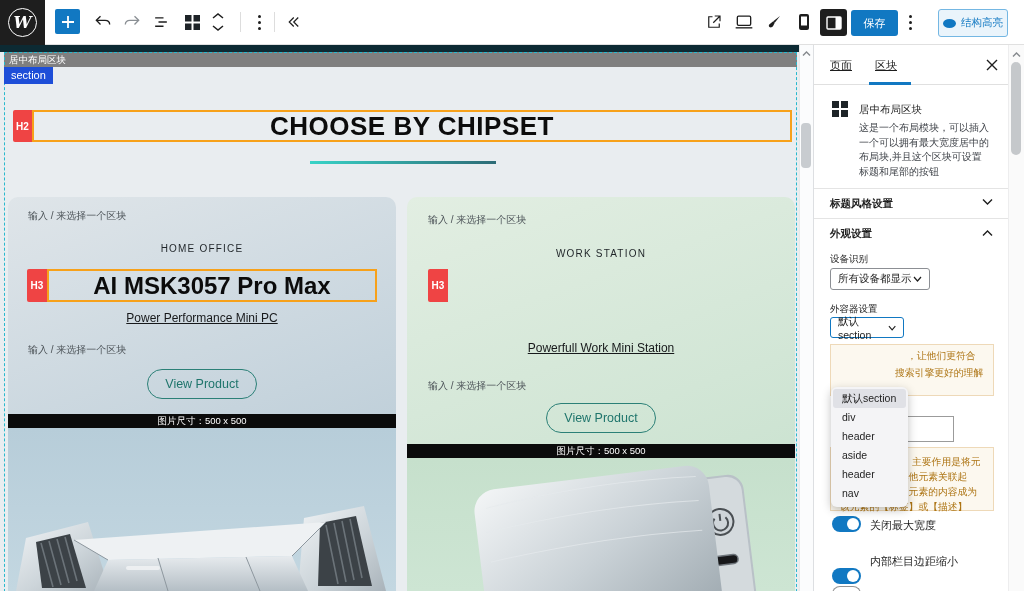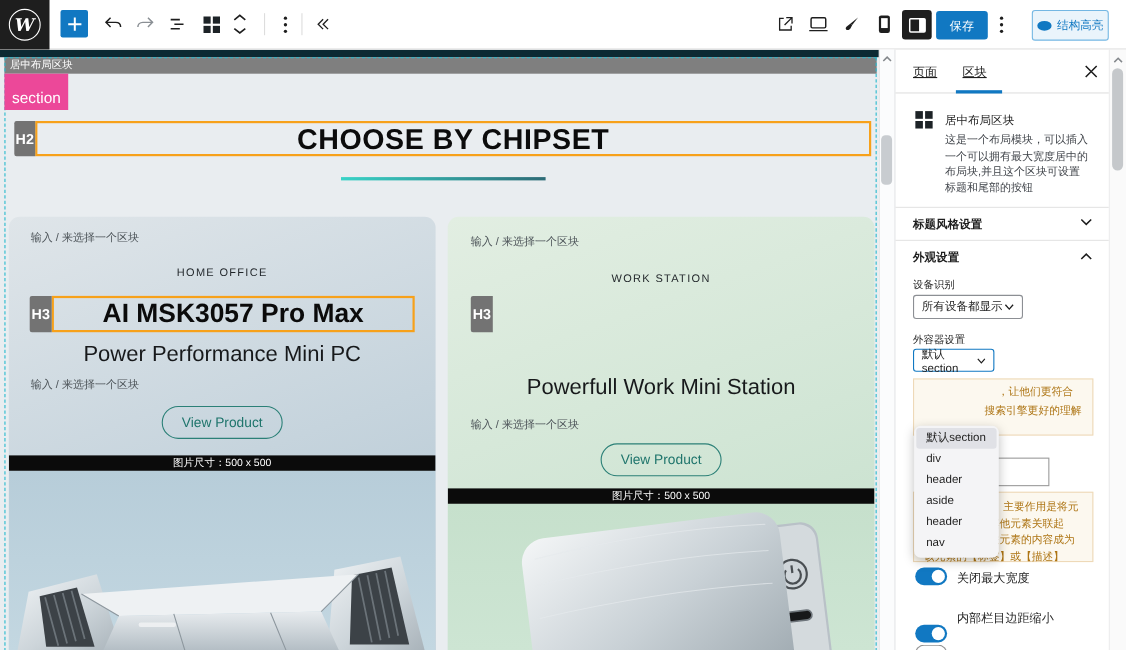--- a/index.html
+++ b/index.html
@@ -20,37 +20,37 @@
   .hl-txt { color:#1178c2; font-size:10.5px; }
   .panel-btn { left:820px; top:9px; width:27px; height:27px; background:#1e1e1e; border-radius:3px; display:flex; align-items:center; justify-content:center; }
   .dots3 { display:flex; flex-direction:column; gap:3px; align-items:center; }
   .dots3 i { width:3px; height:3px; border-radius:50%; background:#1e1e1e; }
 
   
   .canvas { left:0; top:45px; width:799px; height:546px; background:#e9edf0; overflow:hidden; }
   .page-strip { left:0; top:0; width:799px; height:7px; background:#0c2a33; }
   .graybar { left:4px; top:7px; width:793px; height:15px; background:#7f7f7f; color:#fff; font-size:9.5px; line-height:15px; padding-left:5px; }
   .dashed-rect { left:4px; top:7px; width:793px; height:545px; border:1px dashed #27b9cd; pointer-events:none; z-index:5; }
-  .section-badge { left:4px; top:22px; background:#ec4899; color:#fff; font-size:14px; padding:14px 7px 3px; z-index:6; }
-  .h-badge { background:#737373; color:#fff; font-weight:bold; font-size:13px; display:flex; align-items:center; justify-content:center; border-radius:2px 0 0 2px; z-index:4; }
+  .section-badge { left:4px; top:22px; background:#1d4ed8; color:#fff; font-size:11px; padding:2px 7px 3px; z-index:6; }
+  .h-badge { background:#ef4444; color:#fff; font-weight:bold; font-size:10px; display:flex; align-items:center; justify-content:center; border-radius:2px 0 0 2px; z-index:4; }
   .h2-badge { left:13px; top:65px; width:19px; height:32px; }
   .head-box { left:32px; top:65px; width:760px; height:32px; border:2px solid #f7a11a; display:flex; align-items:center; justify-content:center; z-index:3; }
   .head-txt { font-size:26px; font-weight:800; color:#0c0c0c; letter-spacing:.5px; }
   .underline { left:310px; top:116px; width:186px; height:3px; background:linear-gradient(90deg,#38d3c7,#2d6b76); }
 
   .card { top:152px; width:388px; height:394px; border-radius:10px 10px 0 0; overflow:hidden; }
   .card-left  { left:8px;  background:linear-gradient(160deg,#dfe5e9 0%,#c6d4dd 55%,#b2c6d2 100%); }
   .card-right { left:407px; background:linear-gradient(160deg,#e2eee2 0%,#d2e6d6 55%,#c4dfcb 100%); }
   .ph-txt { font-size:10px; color:#4c5358; }
   .cat-txt { width:100%; text-align:center; font-size:10px; letter-spacing:1.2px; color:#1f2428; }
   .h3-badge { width:20px; height:33px; }
   .card-title-box { border:2px solid #f7a11a; display:flex; align-items:center; justify-content:center; text-align:center; }
   .ct1 { font-size:24px; font-weight:bold; color:#0b0b0b; }
   .ct2 { font-size:23px; font-weight:bold; color:#0b0b0b; line-height:29px; }
-  .sub-txt { width:100%; text-align:center; font-size:20px; color:#17191b; }
+  .sub-txt { width:100%; text-align:center; font-size:12px; color:#17191b;text-decoration:underline; }
   .vp-btn { width:110px; height:30px; border:1.6px solid #2b8077; border-radius:16px; color:#1f756c; font-size:12.5px; display:flex; align-items:center; justify-content:center; }
   .size-bar { left:0; width:388px; height:14px; background:#0b0b0b; color:#fff; font-size:9.5px; display:flex; align-items:center; justify-content:center; }
   .img-area { left:0; width:388px; }
 
   
   .c-scroll { left:799px; top:45px; width:14px; height:546px; background:#fbfcfd; border-left:1px solid #e8e8e8; z-index:41; }
   .c-thumb { left:801px; top:123px; width:10px; height:45px; background:#c8ccd0; border-radius:4px; z-index:42; }
 
   
   .sidebar { left:813px; top:45px; width:195px; height:546px; background:#fff; border-left:1px solid #dddfe2; z-index:30; }

